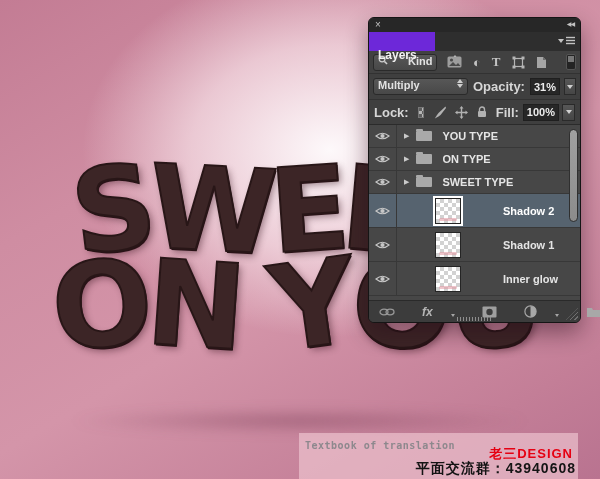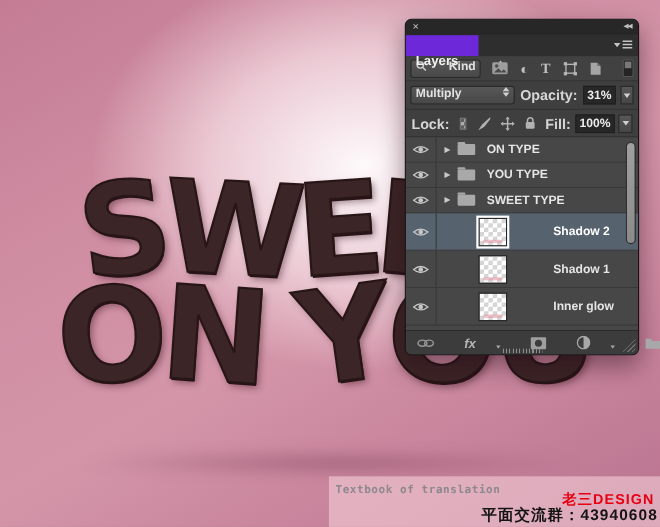--- a/index.html
+++ b/index.html
@@ -16,21 +16,21 @@
     filter:blur(6px);}
   
   .word{position:absolute;font-family:"DejaVu Sans",sans-serif;font-weight:bold;
     color:#3c2526;-webkit-text-stroke:2px #281617;
     text-shadow:3px 4px 7px rgba(55,20,30,.45), 1px 2px 0 #241314;
     white-space:nowrap;line-height:1;z-index:2;}
   .word .letter{display:inline-block;}
   .line1{left:72px;top:152px;font-size:116px;letter-spacing:-7px;}
   .line2{left:52px;top:246px;font-size:118px;letter-spacing:-5px;}
   
-  .credits{position:absolute;left:299px;top:433px;width:301px;height:46px;
+  .credits{position:absolute;left:299px;top:433px;width:279px;height:46px;
     background:rgba(242,203,213,.62);z-index:1;}
   .credit-note{position:absolute;left:6px;top:7px;font-family:"DejaVu Sans Mono",monospace;
     font-size:10px;font-weight:bold;color:#8d888d;letter-spacing:.5px;}
   .credit-brand{position:absolute;right:5px;top:12px;font-size:13px;font-weight:bold;
     color:#e60012;letter-spacing:1px;}
   .credit-qq{position:absolute;right:2px;top:27px;font-size:14px;font-weight:bold;
     color:#141414;letter-spacing:1px;}
   
   .panel{position:absolute;left:368px;top:17px;width:213px;height:306px;z-index:10;
     background:#3f3f3f;border:1px solid #151515;border-radius:6px;
@@ -243,32 +243,32 @@
     <div class="layer-list" id="layer-list">
       <div class="row group">
           <div class="eye-cell">
             <svg width="15" height="10" viewBox="0 0 15 10">
               <path d="M1 5 Q7.5 -0.5 14 5 Q7.5 10.5 1 5 Z" fill="none" stroke="#c6c6c6" stroke-width="1.2"></path>
               <circle cx="7.5" cy="5" r="2.1" fill="#c6c6c6"></circle>
             </svg>
           </div>
           <span class="disclosure">▶</span>
           <span class="folder-ic"></span>
-          <span class="layer-label">ON TYPE</span>
+          <span class="layer-label">YOU TYPE</span>
         </div>
         <div class="row group">
           <div class="eye-cell">
             <svg width="15" height="10" viewBox="0 0 15 10">
               <path d="M1 5 Q7.5 -0.5 14 5 Q7.5 10.5 1 5 Z" fill="none" stroke="#c6c6c6" stroke-width="1.2"></path>
               <circle cx="7.5" cy="5" r="2.1" fill="#c6c6c6"></circle>
             </svg>
           </div>
           <span class="disclosure">▶</span>
           <span class="folder-ic"></span>
-          <span class="layer-label">YOU TYPE</span>
+          <span class="layer-label">ON TYPE</span>
         </div>
         <div class="row group">
           <div class="eye-cell">
             <svg width="15" height="10" viewBox="0 0 15 10">
               <path d="M1 5 Q7.5 -0.5 14 5 Q7.5 10.5 1 5 Z" fill="none" stroke="#c6c6c6" stroke-width="1.2"></path>
               <circle cx="7.5" cy="5" r="2.1" fill="#c6c6c6"></circle>
             </svg>
           </div>
           <span class="disclosure">▶</span>
           <span class="folder-ic"></span>

